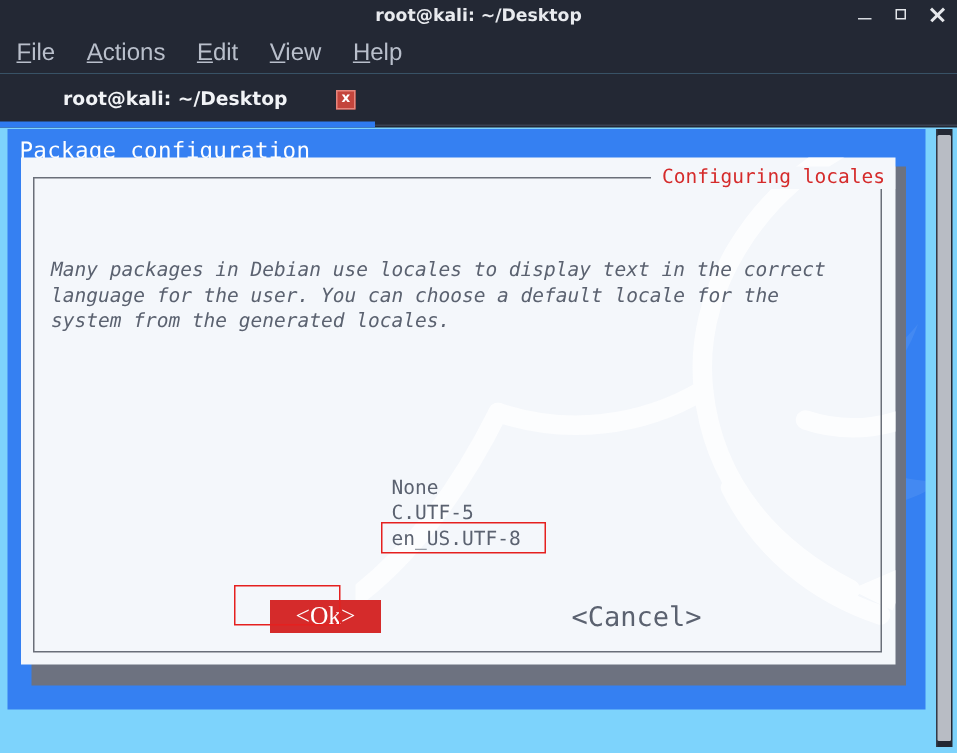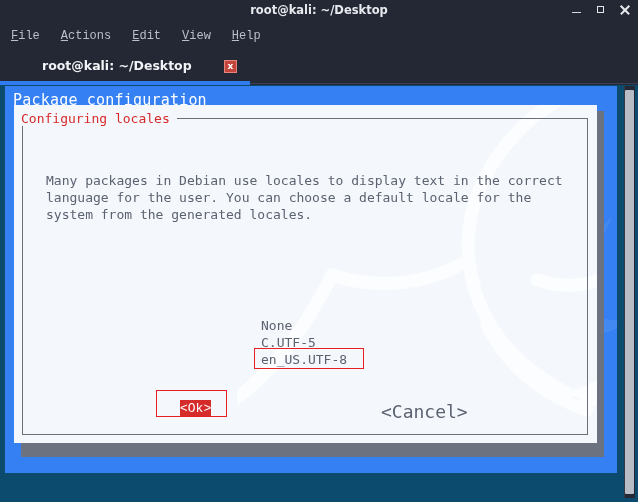--- a/index.html
+++ b/index.html
@@ -12,21 +12,21 @@
     height: 502px;
     overflow: hidden;
     font-family: "DejaVu Sans Mono", monospace;
   }
 
   
   .window {
     position: absolute;
     left: 0; top: 0;
     width: 638px; height: 502px;
-    background: #0c4a6e;
+    background: #7dd3fc;
   }
   .titlebar {
     position: absolute;
     left: 0; top: 0;
     width: 638px; height: 22px;
     background: #232834;
   }
   .title-text {
     position: absolute;
     left: 0; top: 3px;
@@ -81,22 +81,22 @@
     left: 0; top: 22px;
     width: 638px; height: 27px;
     background: #232834;
     display: flex;
     align-items: center;
     padding-left: 11px;
     box-sizing: border-box;
     gap: 21px;
   }
   .menu-item {
-    font-family: Liberation Mono, monospace;
-    font-size: 12px;
+    font-family: Liberation Sans, sans-serif;
+    font-size: 16px;
     color: #b9bfcb;
     cursor: pointer;
     white-space: nowrap;
   }
   .menu-item .mn { text-decoration: underline; }
 
   
   .tabbar {
     position: absolute;
     left: 0; top: 49px;
@@ -199,40 +199,41 @@
     left: 8px; top: 13px;
     width: 566px; height: 317px;
     border: 1px solid #6a6f79;
     box-sizing: border-box;
     background: transparent;
   }
   .dlg-title {
     position: absolute;
     left: 0; top: 6px;
     width: 583px;
-    text-align: left;
+    text-align: right;
     font-family: "DejaVu Sans Mono", monospace;
     font-size: 13px;
     color: #d52b2b;
     z-index: 4;
   }
   .dlg-title span {
     background: #f4f7fb;
     padding: 0 7px;
   }
   .dlg-body {
     position: absolute;
-    left: 32px; top: 33px;
+    left: 20px; top: 33px;
     width: 546px;
     font-family: "DejaVu Sans Mono", monospace;
     font-size: 13px;
     line-height: 17px;
     color: #5b6270;
     white-space: pre-wrap;
     z-index: 3;
+    font-style: italic;
   }
   .dlg-body p { margin: 0 0 17px 0; }
   .dlg-body p:last-child { margin-bottom: 0; }
 
   
   .locale-list {
     position: absolute;
     left: 245px; top: 196px;
     z-index: 3;
     font-family: "DejaVu Sans Mono", monospace;
@@ -261,23 +262,23 @@
   #annot-locale { left: 254px; top: 348px; width: 110px; height: 21px; }
   #annot-ok     { left: 156px; top: 390px; width: 71px; height: 27px; }
 
   
   .btn-row { position: absolute; left: 0; top: 289px; width: 583px; z-index: 3; }
   .btn-ok {
     position: absolute;
     left: 166px; top: 6px;
     background: #d52b2b;
     color: #ffffff;
-    font-family: Liberation Mono, monospace;
-    font-size: 13px;
-    padding: 1px 0;
+    font-family: Liberation Serif, serif;
+    font-size: 17px;
+    padding: 1px 17px;
     cursor: pointer;
   }
   .btn-cancel {
     position: absolute;
     left: 363px; top: 6px;
     color: #5b6270;
     font-family: "DejaVu Sans Mono", monospace;
     font-size: 18px;
     padding: 1px 4px;
     cursor: pointer;

